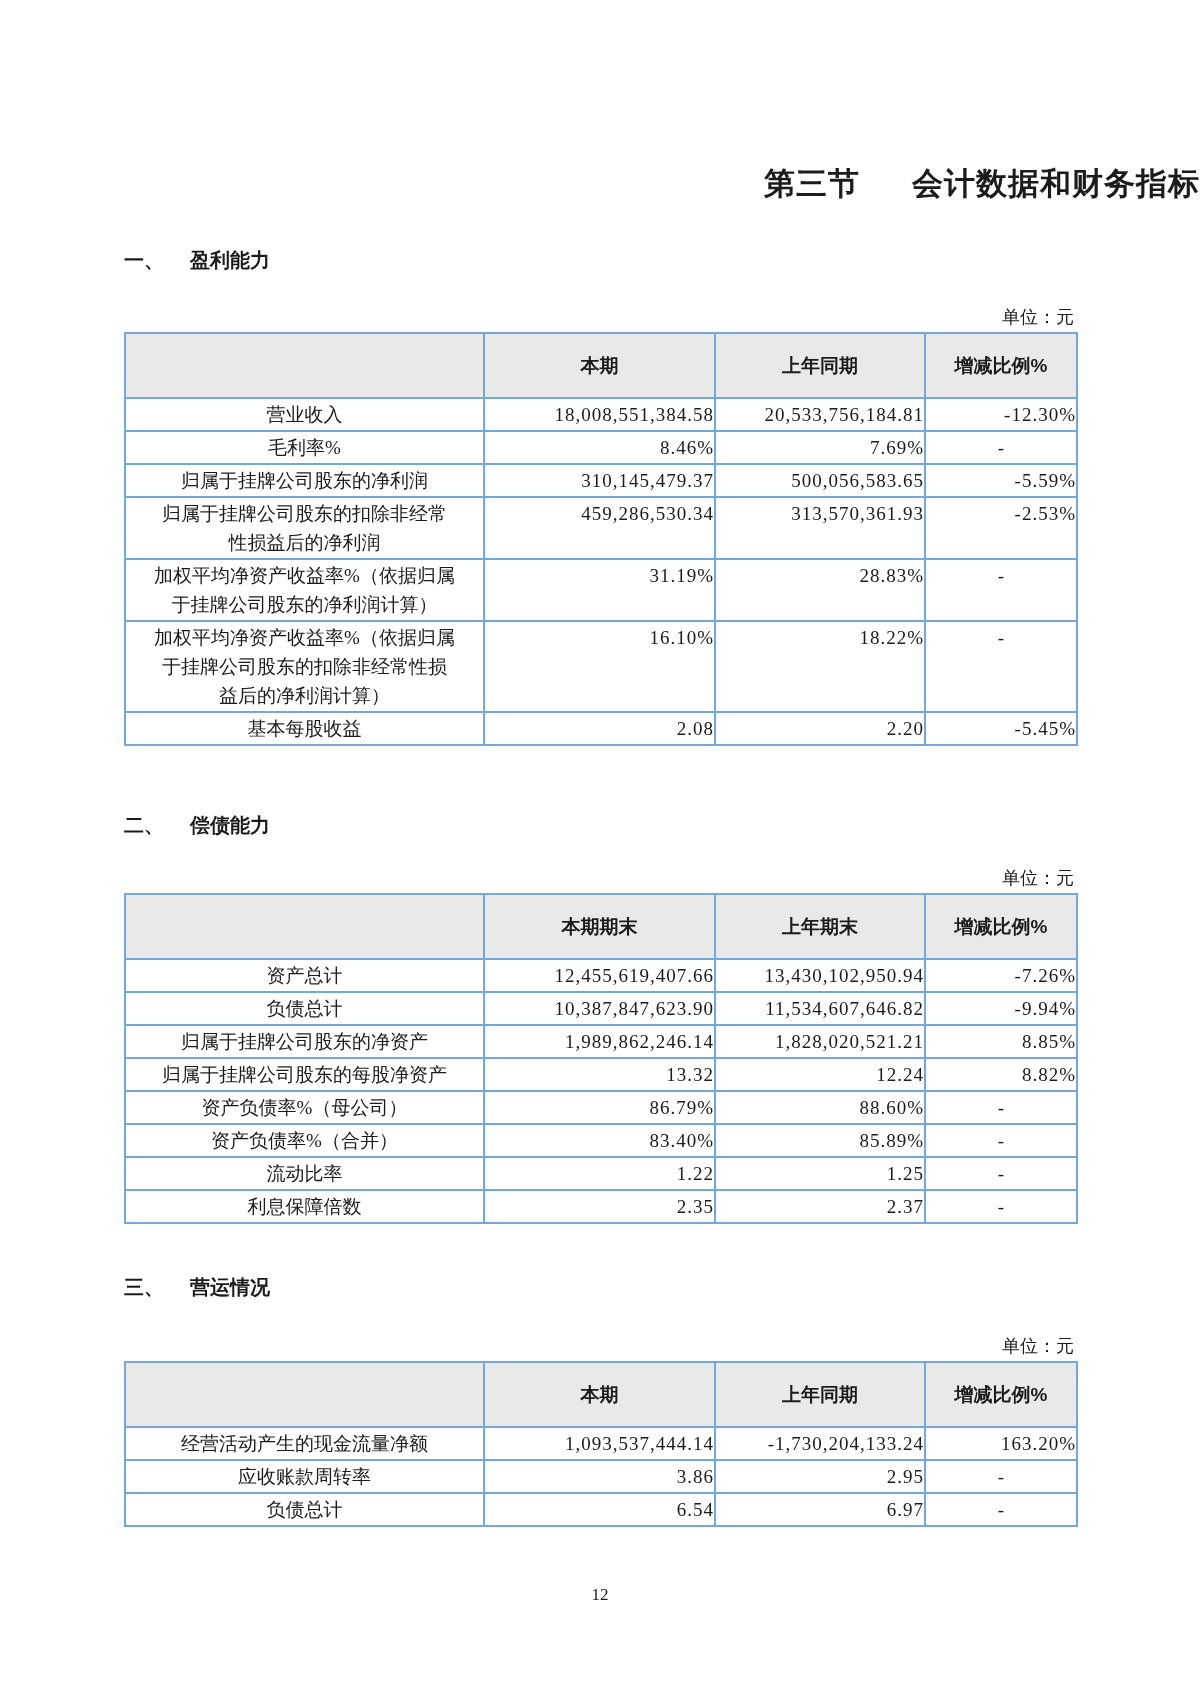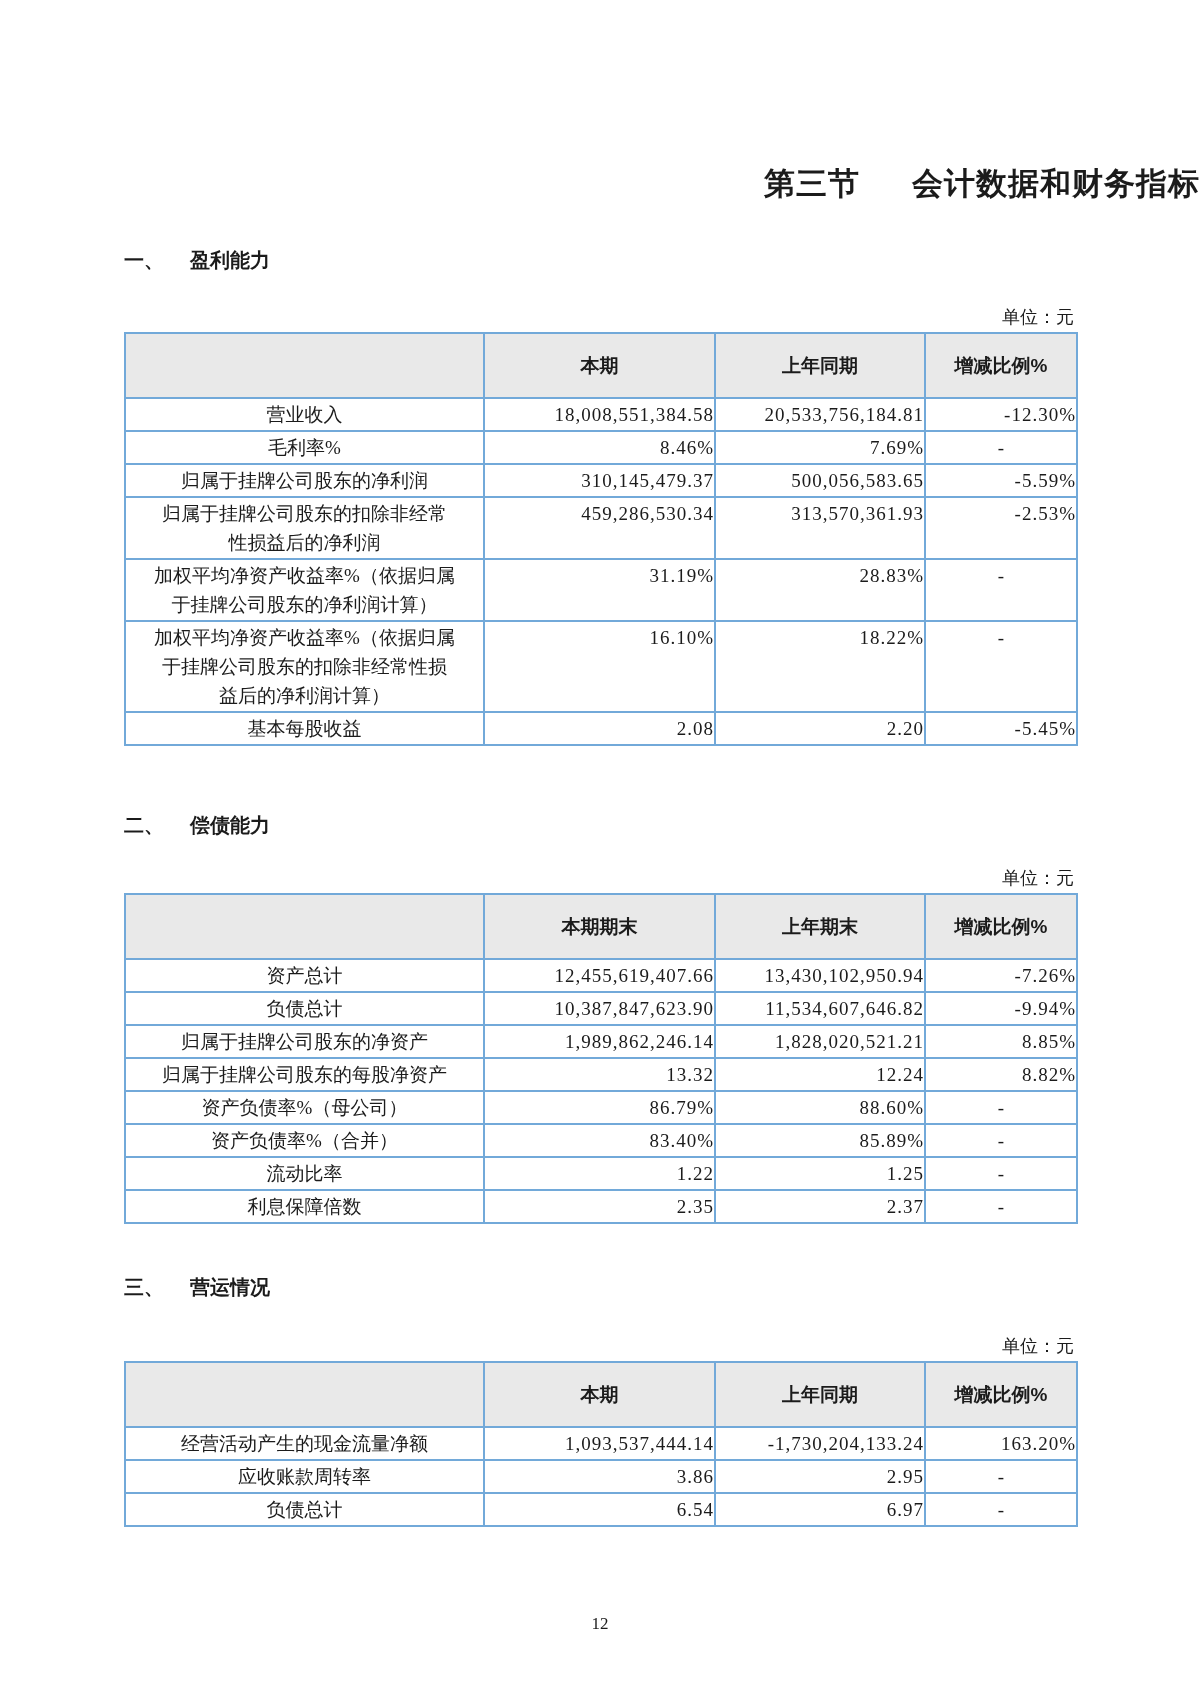--- a/index.html
+++ b/index.html
@@ -86,21 +86,21 @@
     white-space: pre-line;
   }
   td.num {
     text-align: right;
     padding-right: 14px;
     letter-spacing: 1px;
   }
   td.dash { text-align: center; padding-right: 0; letter-spacing: 0; }
 
   .page-number {
-    margin-top: 86px;
+    margin-top: 57px;
     text-align: center;
     font-size: 17px;
     line-height: 22px;
   }
 </style>
 </head>
 <body>
 
 <div class="page">
 

